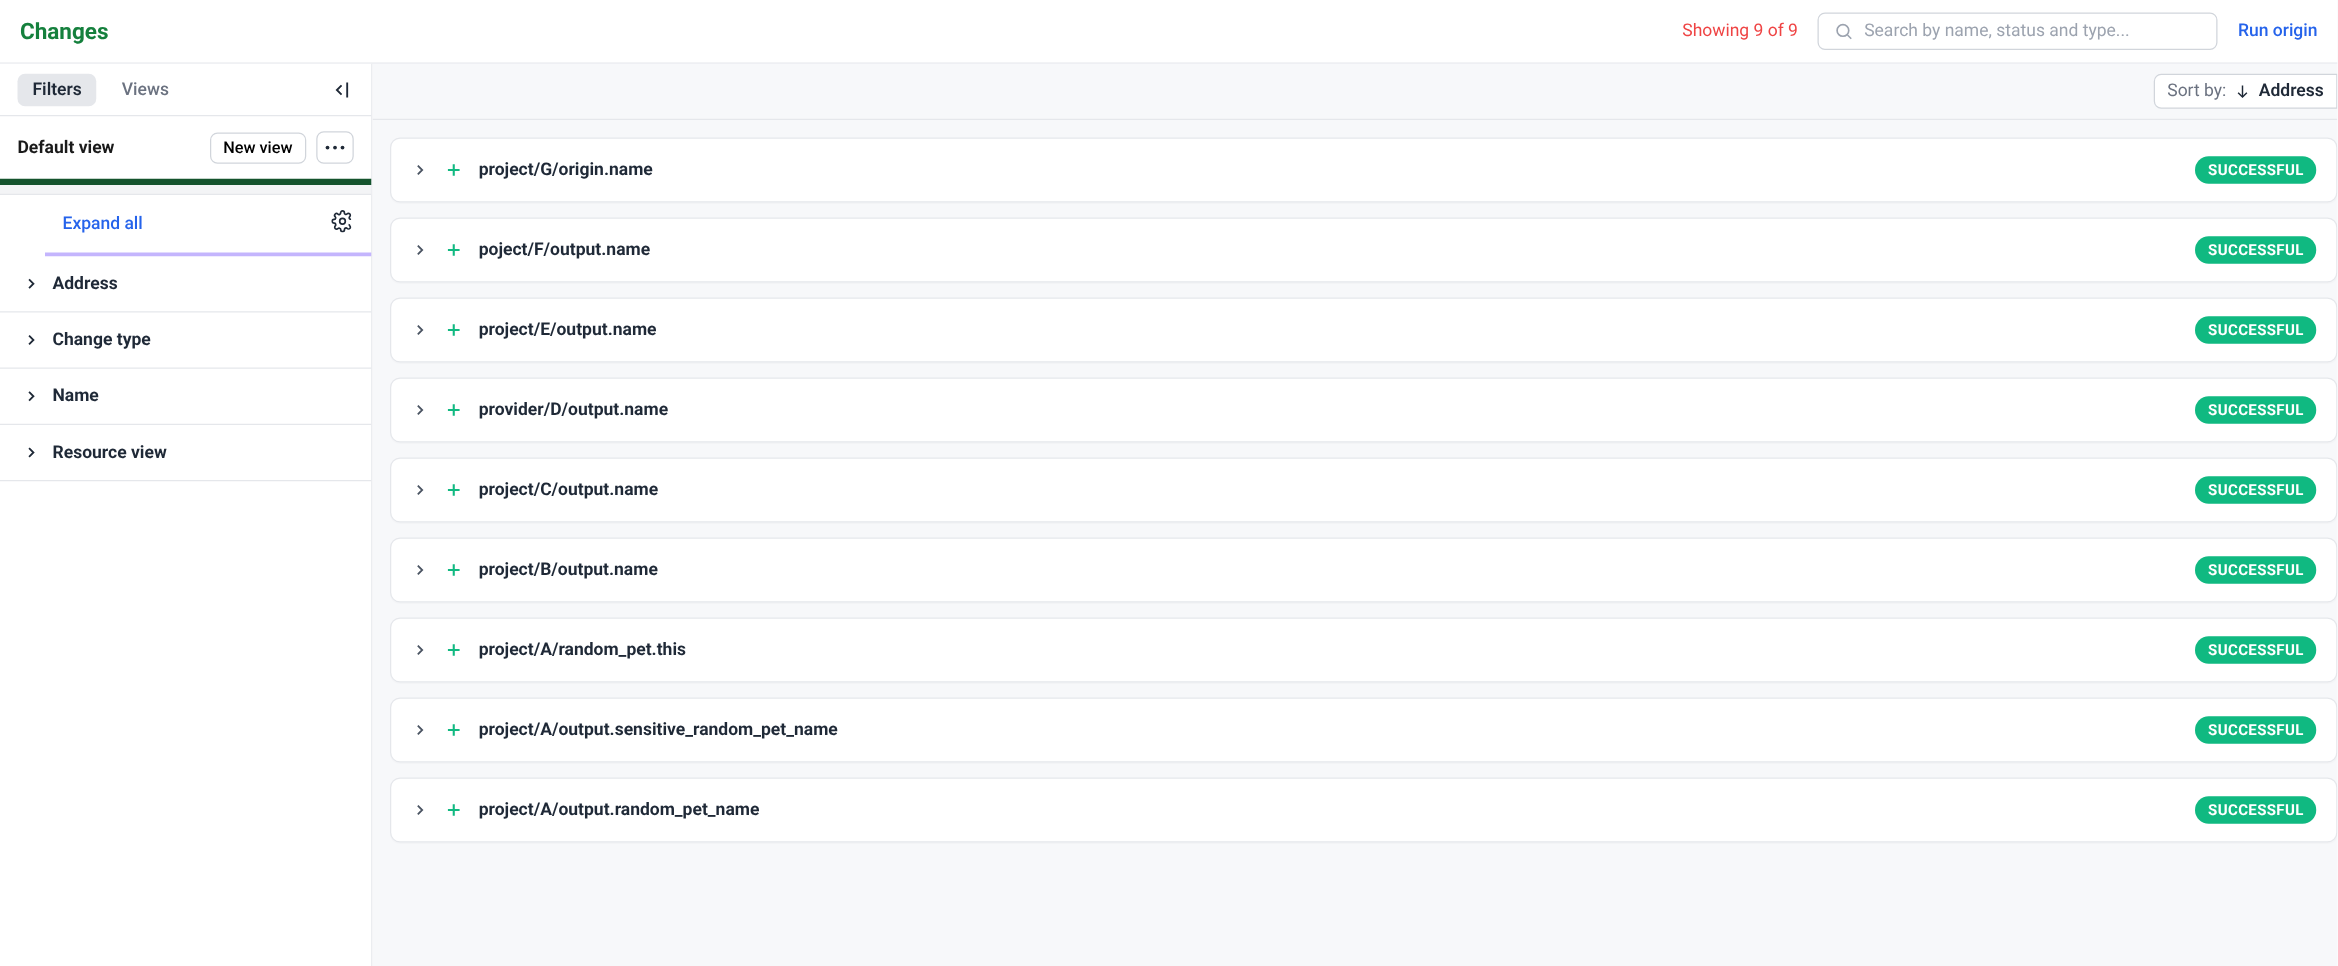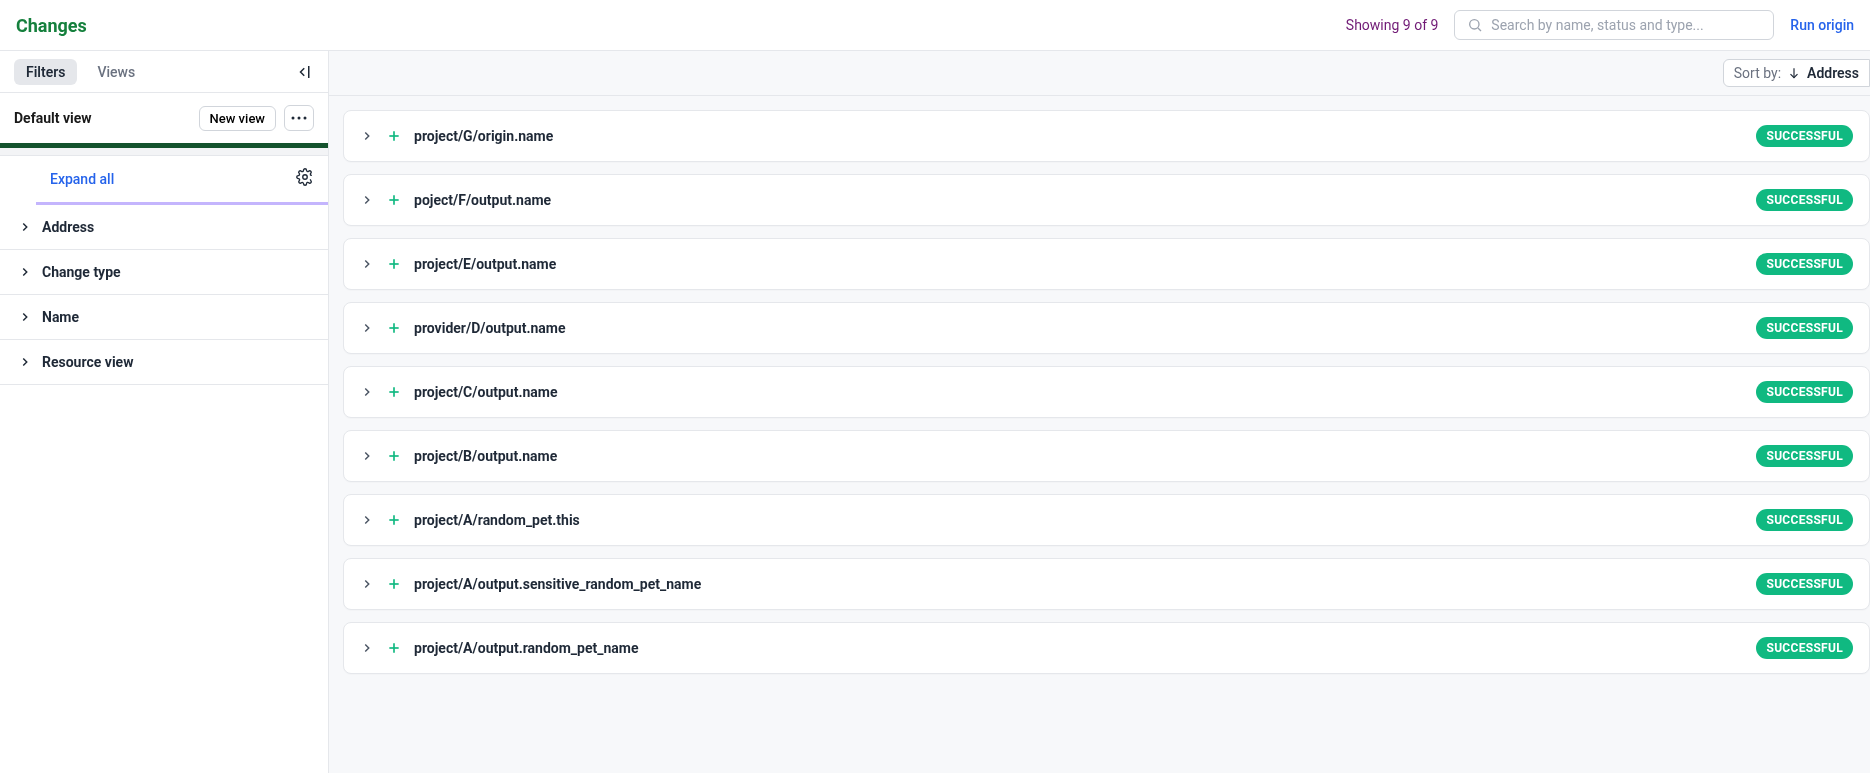--- a/index.html
+++ b/index.html
@@ -26,21 +26,21 @@
       font-weight: 700;
       color: #15803d;
     }
     .header-right {
       display: flex;
       align-items: center;
       gap: 16px;
     }
     .showing-text {
       font-size: 14px;
-      color: #701a75;
+      color: #ef4444;
     }
     .search-box {
       display: flex;
       align-items: center;
       gap: 8px;
       border: 1px solid #d1d5db;
       border-radius: 6px;
       padding: 6px 12px;
       width: 320px;
       background: #fff;
@@ -60,21 +60,21 @@
       font-size: 14px;
       font-weight: 500;
       cursor: pointer;
       white-space: nowrap;
     }
     .main-container {
       display: flex;
       height: calc(100vh - 51px);
     }
     .sidebar {
-      width: 329px;
+      width: 298px;
       border-right: 1px solid #e5e7eb;
       background: #fff;
       flex-shrink: 0;
     }
     .sidebar-tabs {
       display: flex;
       align-items: center;
       padding: 8px 14px;
       gap: 8px;
       border-bottom: 1px solid #e5e7eb;

